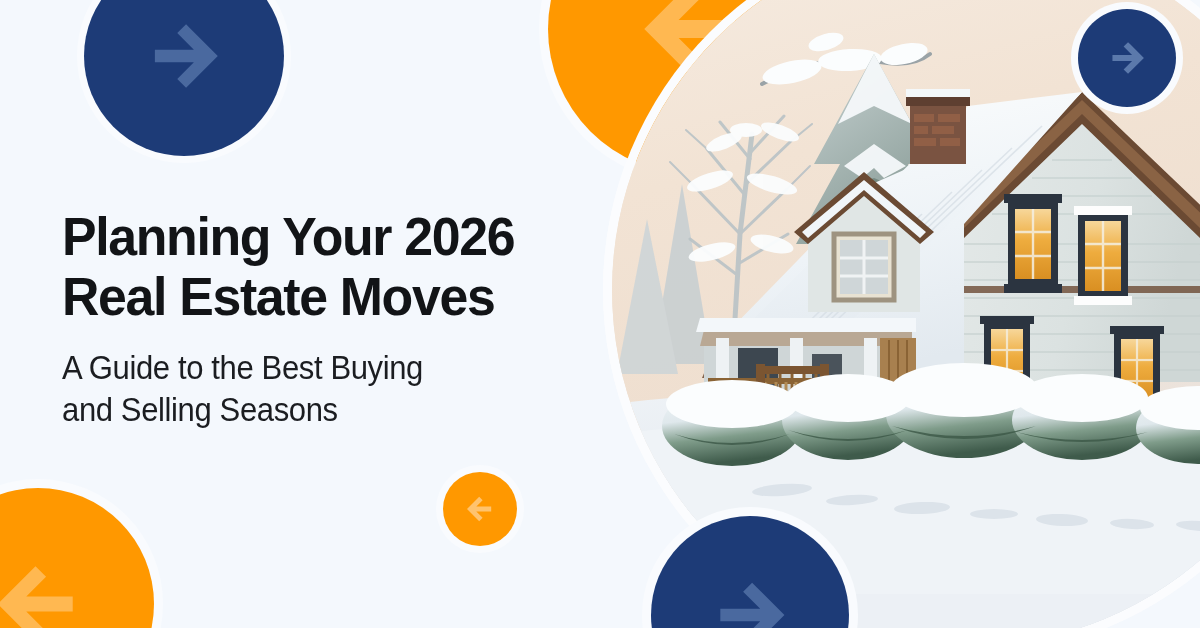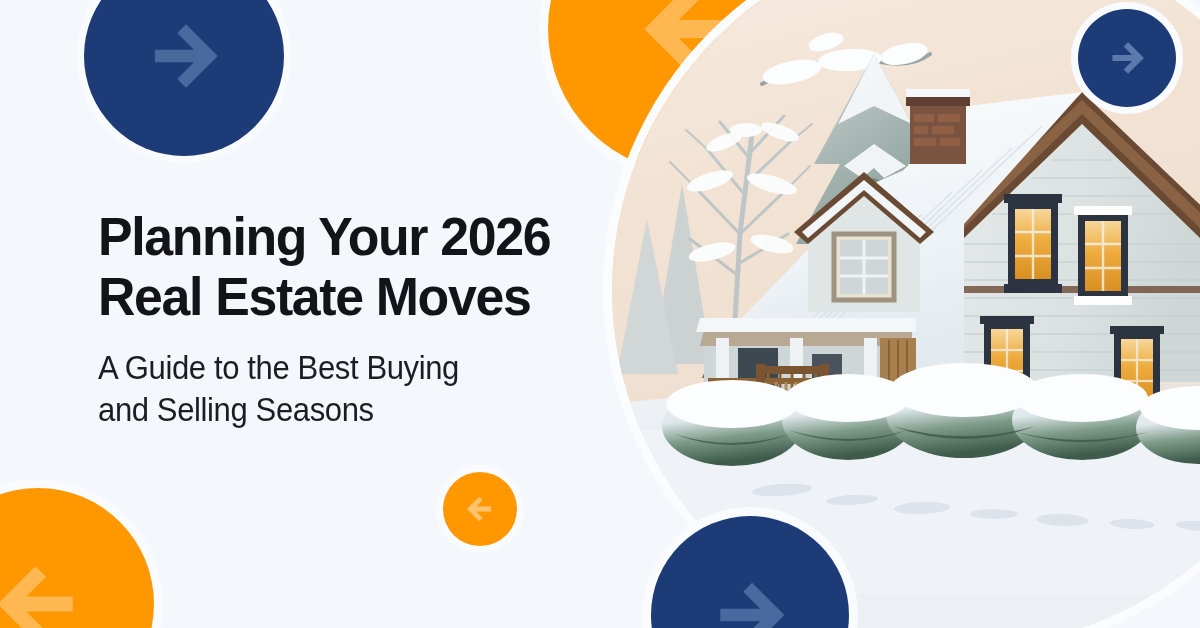--- a/index.html
+++ b/index.html
@@ -824,20 +824,20 @@
       <path d="M72 50 H30 M48 28 L26 50 L48 72" fill="none" stroke="#ffb851" stroke-width="12" stroke-linecap="square" stroke-linejoin="miter"></path>
     </svg>
   </div>
 
   <div class="deco navy ring-lg" id="c-navy-bottom" style="z-index:4;">
     <svg width="106" height="106" viewBox="0 0 100 100">
       <path d="M28 50 H70 M52 28 L74 50 L52 72" fill="none" stroke="#4a699f" stroke-width="12" stroke-linecap="square" stroke-linejoin="miter"></path>
     </svg>
   </div>
 
-  <div id="text-block" style="z-index:5;margin-left:36px;">
+  <div id="text-block" style="z-index:5;">
     <h1 id="headline">Planning Your 2026
 Real Estate Moves</h1>
     <p id="subhead">A Guide to the Best Buying
 and Selling Seasons</p>
   </div>
 
 </div>
 
 </body></html>

